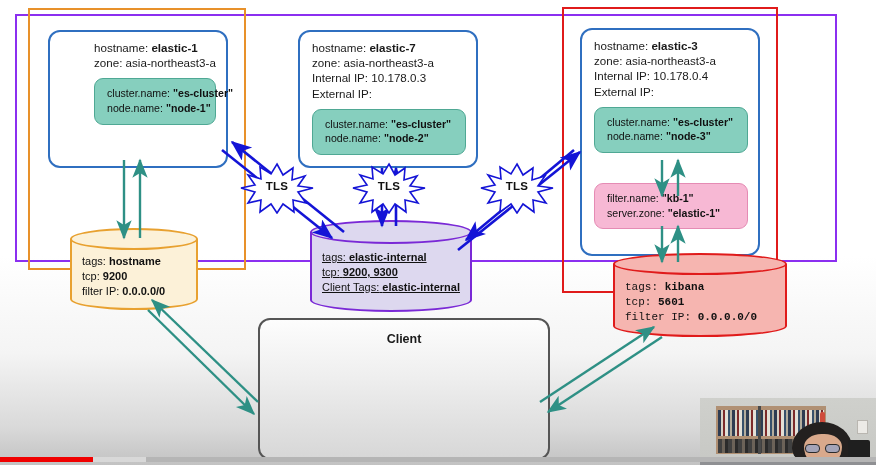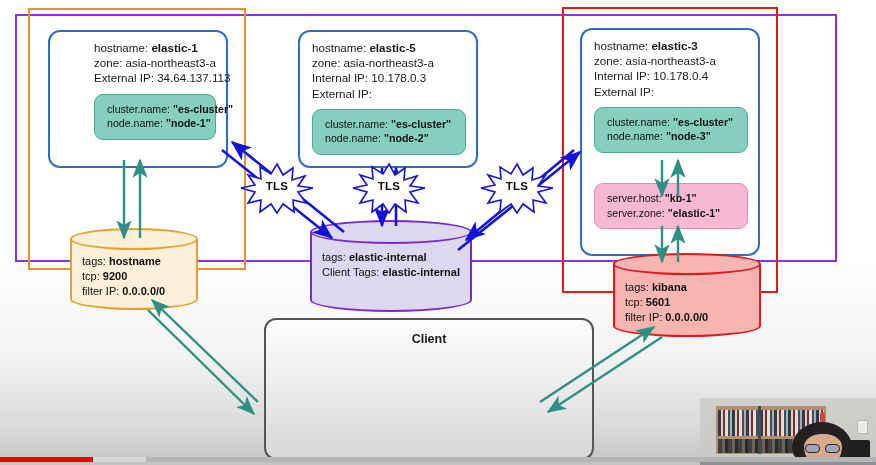--- a/index.html
+++ b/index.html
@@ -118,22 +118,22 @@
   .cyl-internal .cyl-top  { background: #ddd8ef; border-color: #7a29d6; }
   .cyl-internal .cyl-bot  { background: #ddd8ef; border-color: #7a29d6; }
   
   .cyl-kibana .cyl-body { background: #f6b5b0; border-color: #e01b1b; }
   .cyl-kibana .cyl-top  { background: #f6b5b0; border-color: #e01b1b; }
   .cyl-kibana .cyl-bot  { background: #f6b5b0; border-color: #e01b1b; }
 
   
   .client-box {
     position: absolute;
-    left: 264px; top: 318px;
-    width: 330px; height: 142px;
+    left: 258px; top: 318px;
+    width: 292px; height: 142px;
     box-sizing: border-box;
     border: 2.5px solid #555555;
     border-radius: 12px;
     background: linear-gradient(180deg, #fdfdfd 0%, #efefef 40%, #d7d7d7 100%);
   }
   .client-label {
     text-align: center;
     font-size: 12.5px;
     font-weight: bold;
     color: #1a1a1a;
@@ -280,40 +280,36 @@
 
   <div class="node-card" style="left:48px; top:30px; width:180px; height:138px;padding-left:44px;">
     <div class="node-meta">
       <span>hostname:</span>
       <b>elastic-1</b>
     </div>
     <div class="node-meta">
       <span>zone:</span>
       <span>asia-northeast3-a</span>
     </div>
-    <div class="node-meta">
-      <span>External IP:</span>
-      <span>34.64.137.113</span>
-    </div>
     <div class="chip chip-es" style="margin-top:8px;">
       <div>
         <span>cluster.name:</span>
         <b>"es-cluster"</b>
       </div>
       <div>
         <span>node.name:</span>
         <b>"node-1"</b>
       </div>
     </div>
   </div>
 
   <div class="node-card" style="left:298px; top:30px; width:180px; height:138px;">
     <div class="node-meta">
       <span>hostname:</span>
-      <b>elastic-5</b>
+      <b>elastic-7</b>
     </div>
     <div class="node-meta">
       <span>zone:</span>
       <span>asia-northeast3-a</span>
     </div>
     <div class="node-meta">
       <span>Internal IP:</span>
       <span>10.178.0.3</span>
     </div>
     <div class="node-meta">
@@ -354,21 +350,21 @@
         <span>cluster.name:</span>
         <b>"es-cluster"</b>
       </div>
       <div>
         <span>node.name:</span>
         <b>"node-3"</b>
       </div>
     </div>
     <div class="chip chip-kb" style="margin-top:30px;">
       <div>
-        <span>server.host:</span>
+        <span>filter.name:</span>
         <b>"kb-1"</b>
       </div>
       <div>
         <span>server.zone:</span>
         <b>"elastic-1"</b>
       </div>
     </div>
   </div>
 
   <div class="cyl cyl-elastic" style="left:70px; top:228px; width:128px; height:82px;">
@@ -388,33 +384,37 @@
         <span>filter IP:</span>
         <b>0.0.0.0/0</b>
       </div>
     </div>
   </div>
 
   <div class="cyl cyl-internal" style="left:310px; top:220px; width:162px; height:92px;">
     <div class="cyl-bot" style="bottom:0; height:24px;"></div>
     <div class="cyl-body" style="top:12px; height:68px;"></div>
     <div class="cyl-top" style="height:24px;"></div>
-    <div class="cyl-text" style="top:30px;">
+    <div class="cyl-text" style="top:30px;text-decoration:underline;">
       <div>
         <span>tags:</span>
         <b>elastic-internal</b>
       </div>
       <div>
+        <span>tcp:</span>
+        <b>9200, 9300</b>
+      </div>
+      <div>
         <span>Client Tags:</span>
         <b>elastic-internal</b>
       </div>
     </div>
   </div>
 
-  <div class="cyl cyl-kibana" style="left:613px; top:253px; width:148px; height:84px;">
+  <div class="cyl cyl-kibana" style="left:613px; top:253px; width:174px; height:84px;font-family:Liberation Mono, monospace;">
     <div class="cyl-bot" style="bottom:0; height:22px;"></div>
     <div class="cyl-body" style="top:11px; height:62px;"></div>
     <div class="cyl-top" style="height:22px;"></div>
     <div class="cyl-text" style="top:27px;">
       <div>
         <span>tags:</span>
         <b>kibana</b>
       </div>
       <div>
         <span>tcp:</span>

